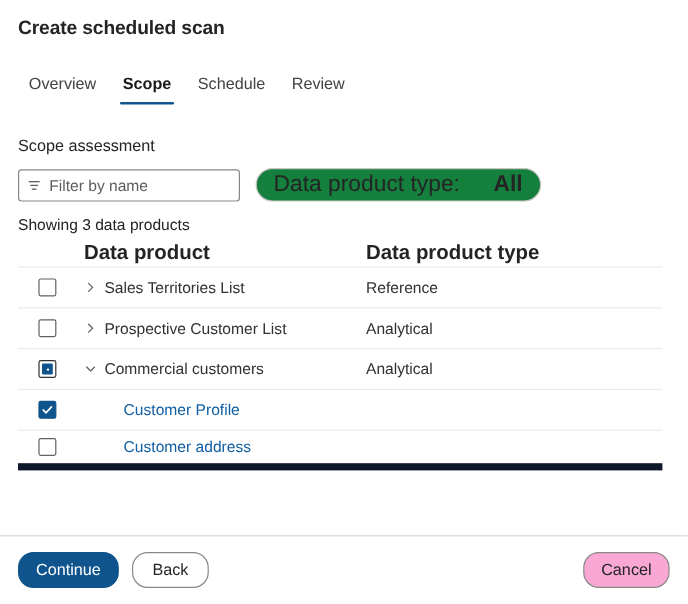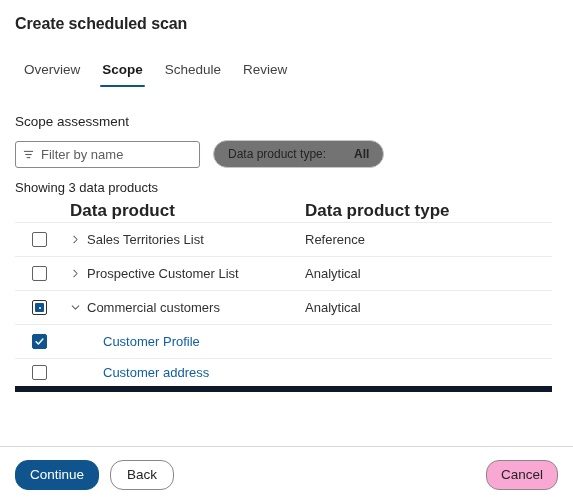--- a/index.html
+++ b/index.html
@@ -108,25 +108,25 @@
     width: 100%;
     padding: 0;
     line-height: 17px;
   }
   .filter-input::placeholder { color: #605e5c; opacity: 1; }
 
   .pill {
     height: 28px;
     border: 1px solid #c8c6c4;
     border-radius: 16px;
-    background: #737373;
+    background: #15803d;
     display: flex;
     align-items: center;
     padding: 0 14px;
-    font-size: 12px;
+    font-size: 19px;
     color: #242424;
     cursor: pointer;
     white-space: nowrap;
     gap: 4px;
   }
   .pill .pill-value { font-weight: 700; margin-left: 24px; }
 
   
   .showing-count {
     position: absolute;

